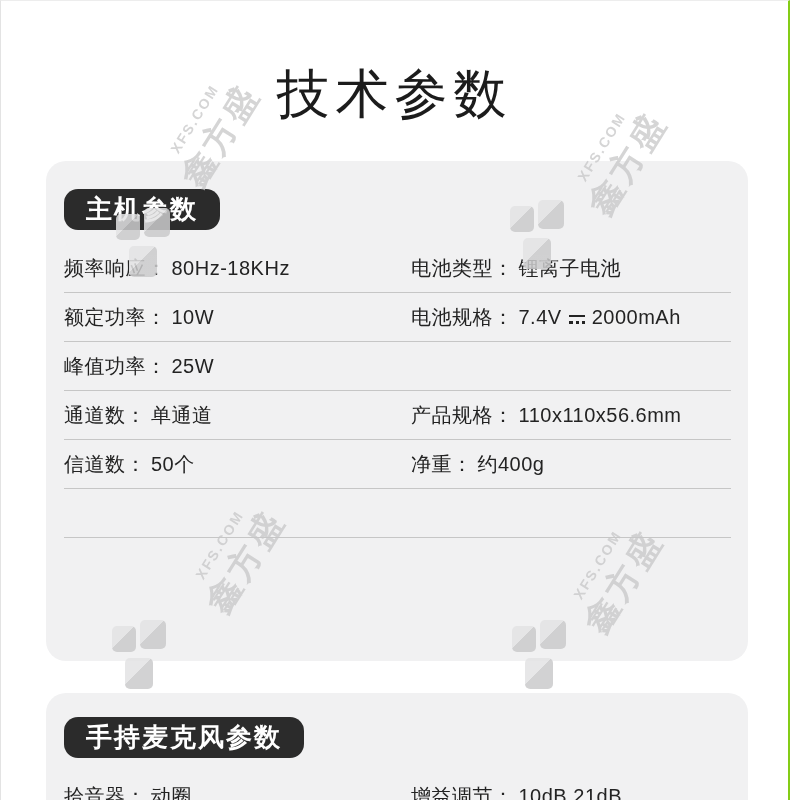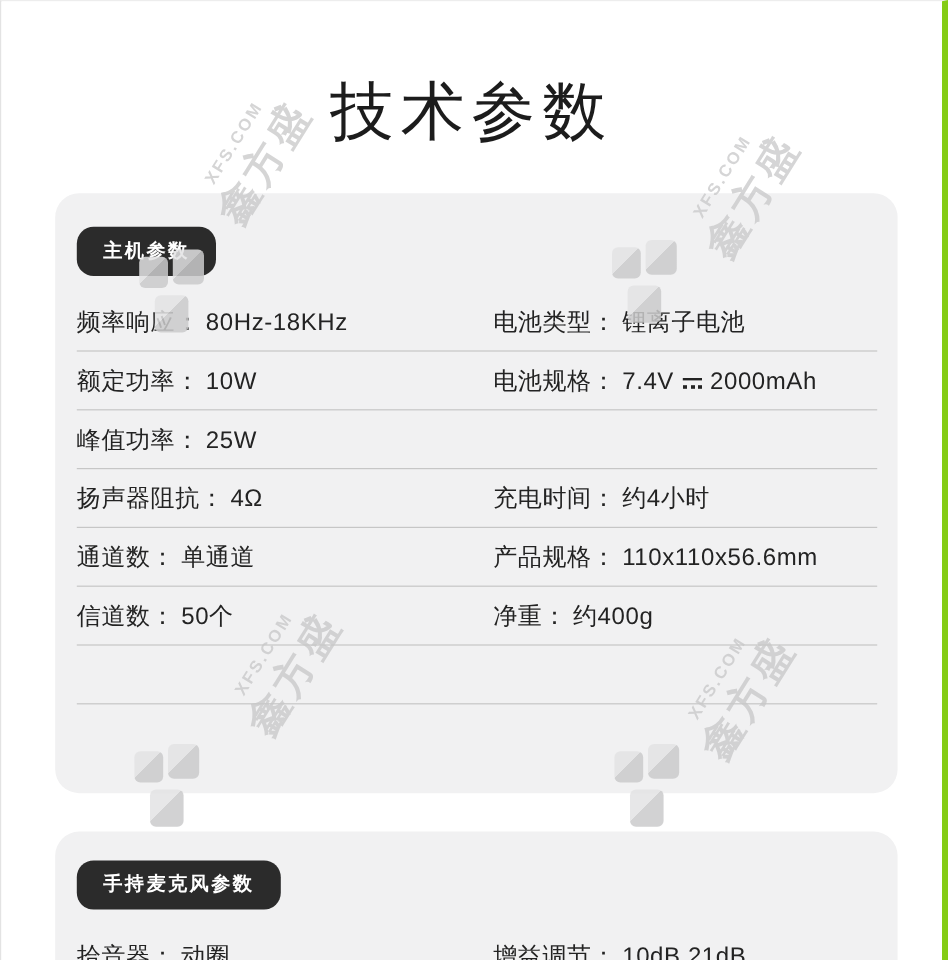--- a/index.html
+++ b/index.html
@@ -4,40 +4,40 @@
 <style>
   html,body{margin:0;padding:0;}
   body{
     width:790px;height:800px;overflow:hidden;background:#ffffff;
     font-family:"Liberation Sans","DejaVu Sans",sans-serif;
     -webkit-font-smoothing:antialiased;
   }
   .page{
     position:relative;width:790px;height:800px;overflow:hidden;
     box-sizing:border-box;background:#ffffff;
-    border-left:1px solid #e3e3e3;border-right:5px solid #84cc16;border-top:1px solid #ededed;
+    border-left:1px solid #e3e3e3;border-right:2px solid #84cc16;border-top:1px solid #ededed;
   }
   
   .title{
     position:absolute;top:64px;left:0;width:100%;z-index:2;
     margin:0;text-align:center;
     font-size:53px;font-weight:500;color:#1c1c1c;letter-spacing:6px;line-height:1.1;
   }
   
   .card{
     position:absolute;left:45px;width:702px;background:#f1f1f2;border-radius:20px;z-index:1;
     box-sizing:border-box;
   }
   .card-main{top:160px;height:500px;}
   .card-mic{top:692px;height:300px;}
   .badge{
     display:inline-flex;align-items:center;
     margin:28px 0 0 18px;height:41px;padding:0 22px;
     background:#2b2b2b;border-radius:14px;
-    color:#ffffff;font-size:16px;font-weight:700;letter-spacing:2px;
+    color:#ffffff;font-size:26px;font-weight:700;letter-spacing:2px;
   }
   .card-mic .badge{margin-top:24px;justify-content:flex-end;}
   .rows{margin:14px 17px 0 18px;}
   .spec-row{
     display:grid;grid-template-columns:347px 1fr;align-items:center;
     height:48px;border-bottom:1px solid #c6c6c6;
     font-size:20px;color:#232323;letter-spacing:0.5px;
   }
   .cell{white-space:nowrap;}
   .value{margin-left:5px;margin-top:12px;}
@@ -108,28 +108,20 @@
           <span class="label">电池规格：</span><span class="value"><span>7.4V</span><span class="dc"></span><span>2000mAh</span></span>
         </div>
       </div>
 
       <div class="spec-row">
         <div class="cell">
           <span class="label">峰值功率：</span><span class="value">25W</span>
         </div>
       </div>
 
-      <div class="spec-row">
-        <div class="cell">
-          <span class="label">扬声器阻抗：</span><span class="value">4Ω</span>
-        </div>
-        <div class="cell">
-          <span class="label">充电时间：</span><span class="value">约4小时</span>
-        </div>
-      </div>
 
 
       <div class="spec-row">
         <div class="cell">
           <span class="label">通道数：</span><span class="value">单通道</span>
         </div>
         <div class="cell">
           <span class="label">产品规格：</span><span class="value">110x110x56.6mm</span>
         </div>
       </div>

